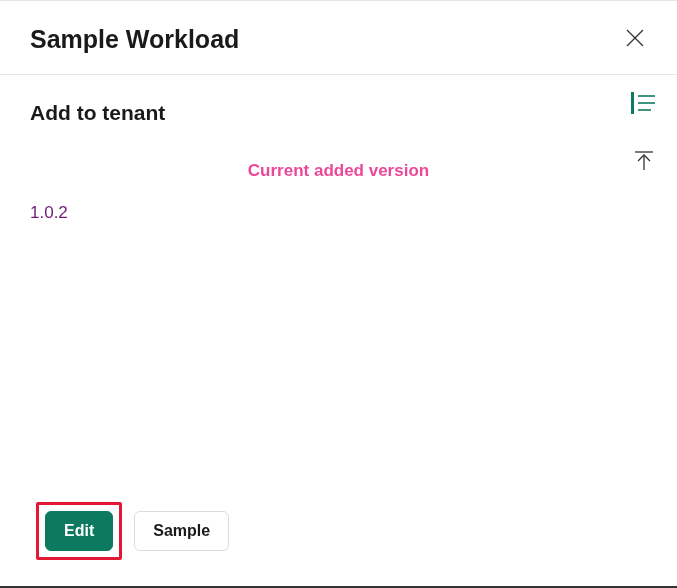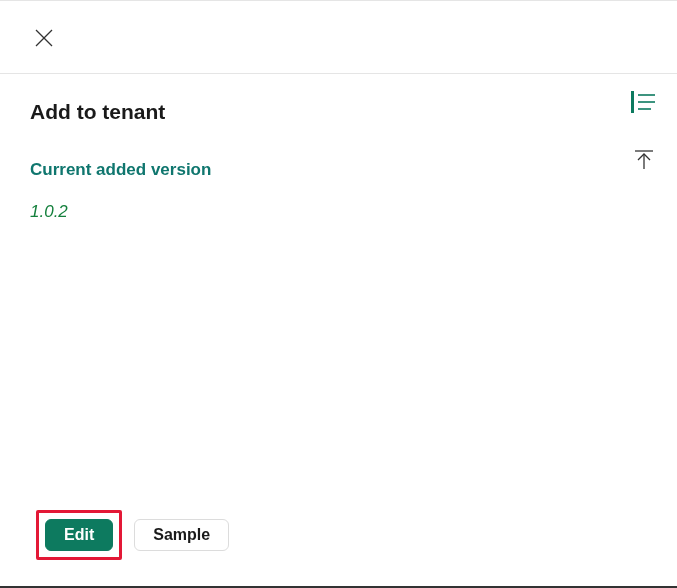--- a/index.html
+++ b/index.html
@@ -55,28 +55,28 @@
     }
     .subtitle {
       font-size: 21px;
       font-weight: 700;
       color: #1a1a1a;
       margin-bottom: 36px;
     }
     .label {
       font-size: 17px;
       font-weight: 700;
-      color: #0f766e;
+      color: #ec4899;
       margin-bottom: 22px;
+      text-align: center;
     }
     .value {
       font-size: 17px;
       font-weight: 400;
-      color: #15803d;
-      font-style: italic;
+      color: #701a75;
     }
     .side-icons {
       position: absolute;
       right: 16px;
       top: 12px;
       display: flex;
       flex-direction: column;
       gap: 24px;
       align-items: center;
     }
@@ -108,21 +108,21 @@
       gap: 12px;
       align-items: center;
     }
     .highlight-box {
       border: 3px solid #e31836;
       padding: 6px;
       border-radius: 2px;
       display: inline-flex;
     }
     .btn {
-      height: 32px;
+      height: 40px;
       padding: 0 18px;
       border-radius: 6px;
       font-size: 16px;
       font-weight: 600;
       font-family: inherit;
       cursor: pointer;
       display: inline-flex;
       align-items: center;
       gap: 8px;
       border: 1px solid #dcdcdc;
@@ -136,20 +136,21 @@
     }
     .btn-deactivate svg {
       width: 20px;
       height: 20px;
     }
   </style>
 </head>
 <body>
 
 <div class="header">
+  <h1 class="title">Sample Workload</h1>
   <button class="close-btn">
     <span>
       <svg viewBox="0 0 20 20" fill="none">
         <line x1="2" y1="2" x2="18" y2="18"></line>
         <line x1="18" y1="2" x2="2" y2="18"></line>
       </svg>
     </span>
   </button>
 </div>
 

